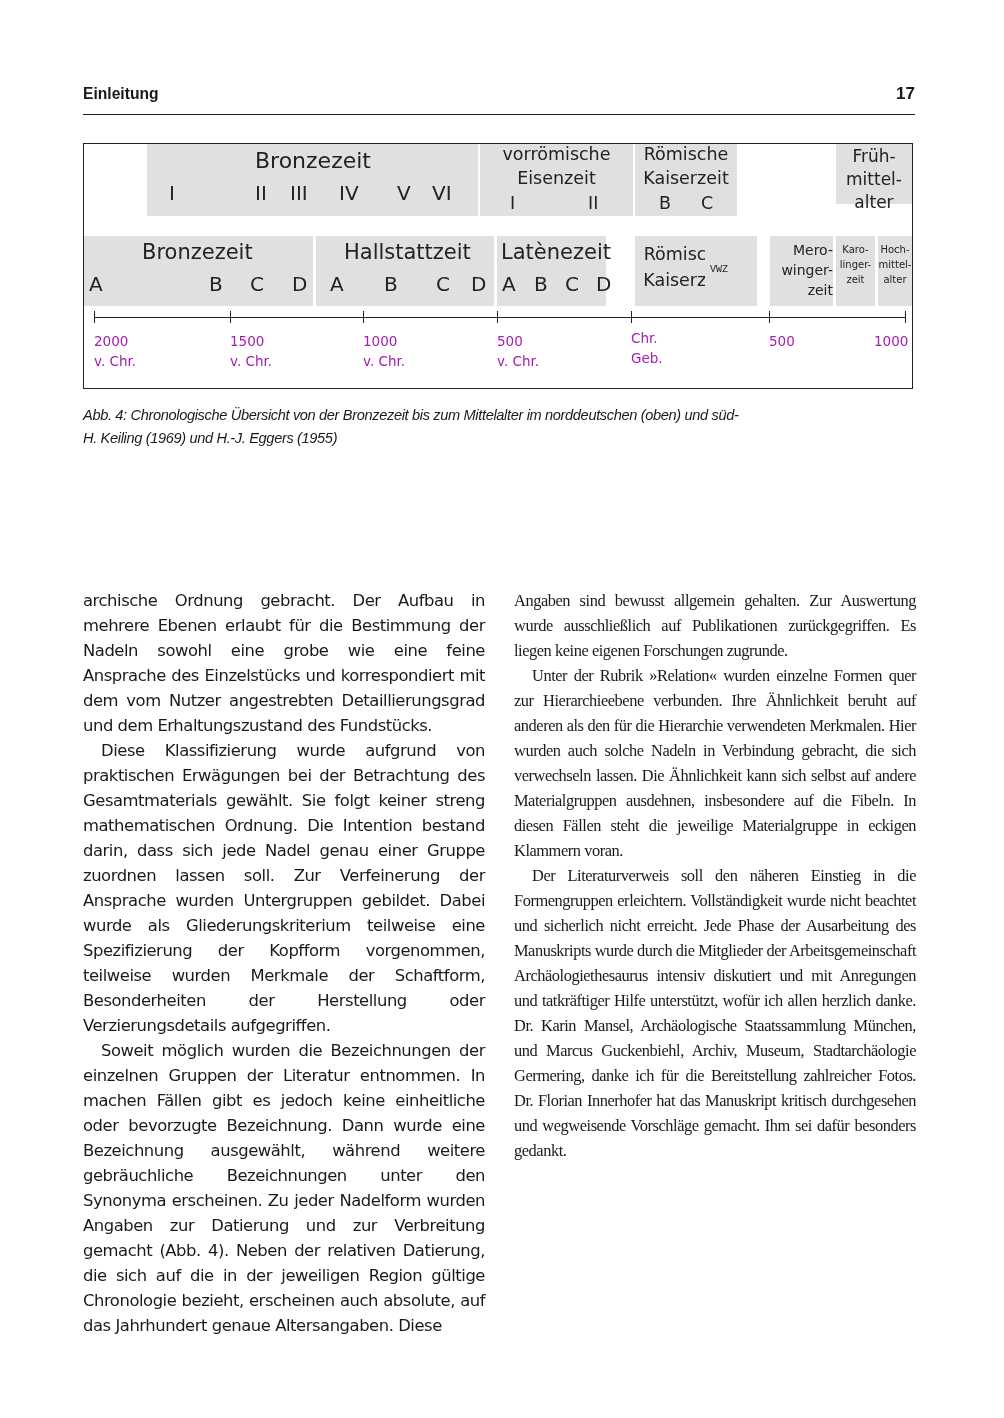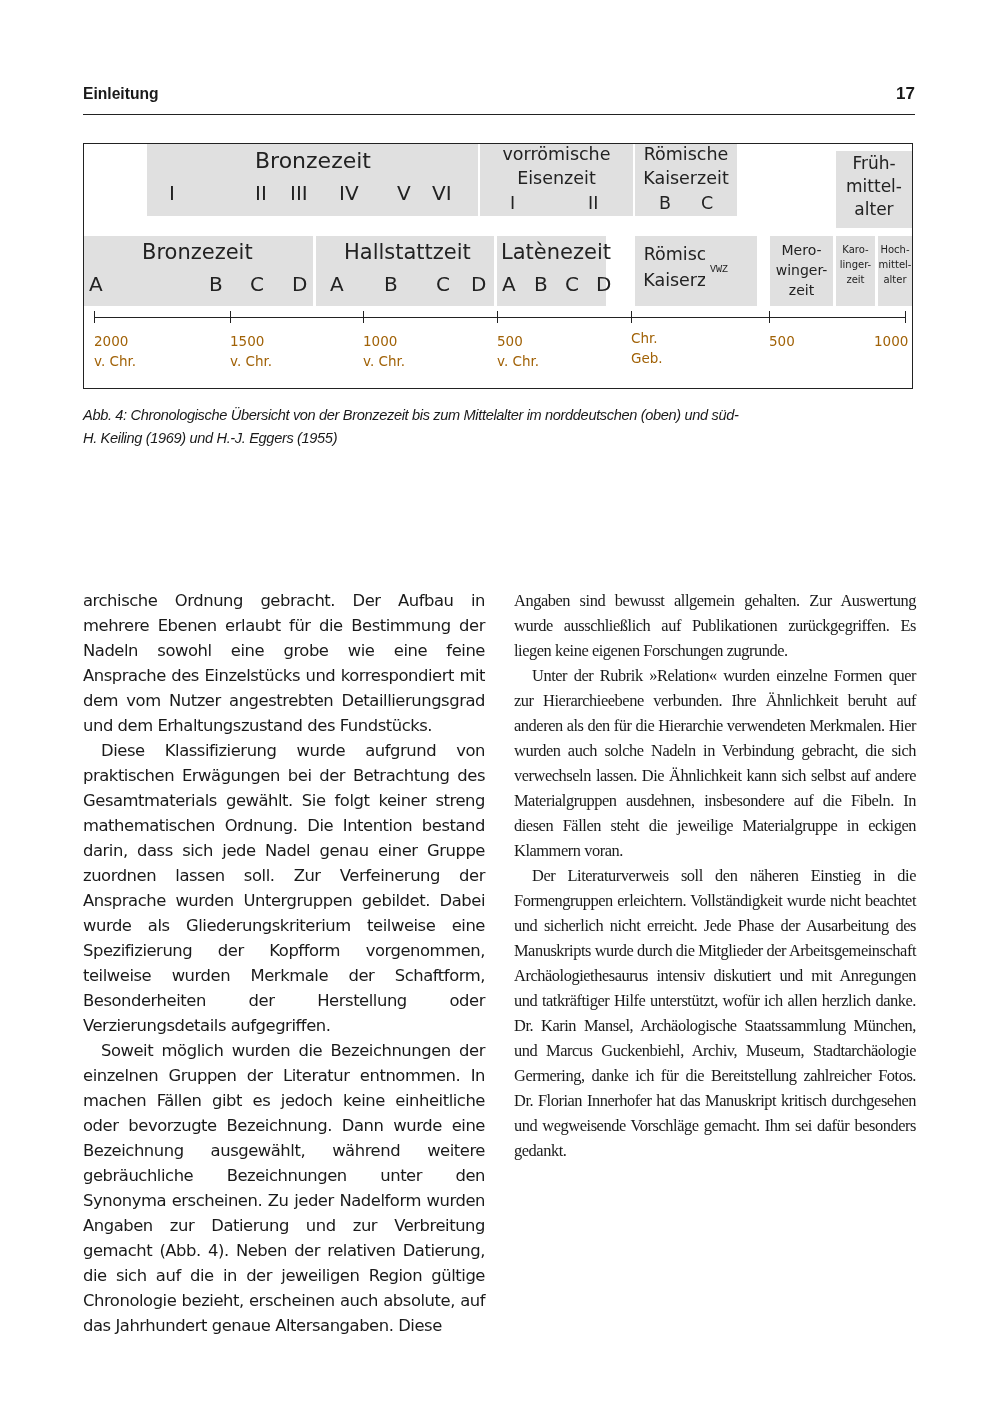--- a/index.html
+++ b/index.html
@@ -9,21 +9,21 @@
   .running-head .title { position:absolute; left:0; top:0; font-size:17px; font-weight:bold; font-family:"Liberation Sans", sans-serif; transform:scaleX(0.92); transform-origin:left; }
   .running-head .pageno { position:absolute; right:0; top:0; font-size:17px; font-weight:bold; font-family:"Liberation Sans", sans-serif; }
   .head-rule { position:absolute; left:83px; top:114px; width:832px; height:0; border-top:1.5px solid #222; }
 
   .figure { position:absolute; left:83px; top:143px; width:830px; height:246px; border:1.5px solid #222; box-sizing:border-box; }
   .blk { position:absolute; background:#e0e0e0; box-sizing:border-box; text-align:center; color:#222; line-height:1.2; }
   .lbl { position:absolute; white-space:nowrap; color:#222; }
 
   .axis { position:absolute; left:10px; top:173px; width:812px; height:0; border-top:1.6px solid #222; }
   .tick { position:absolute; top:167px; width:0; height:12px; border-left:1.6px solid #222; }
-  .ticklbl { position:absolute; top:187px; font-size:13.5px; line-height:20px; white-space:pre; color:#a16207; }
+  .ticklbl { position:absolute; top:187px; font-size:13.5px; line-height:20px; white-space:pre; color:#a21caf; }
 
   .caption { position:absolute; left:83px; top:404px; width:840px; font-size:14.6px; line-height:23px; font-style:italic; color:#1a1a1a; letter-spacing:-0.35px; font-family:"Liberation Sans", sans-serif; }
 
   .col { position:absolute; top:588px; width:402px; font-size:16.4px; line-height:25px; text-align:justify; color:#1a1a1a; font-family:"DejaVu Sans", sans-serif; letter-spacing:-0.45px; }
   .col p { margin:0; }
   .col p.indent { text-indent:18px; }
   .col-left { left:83px; }
   .col-right { left:514px;font-family:Liberation Serif, serif; }
 </style>
 </head>
@@ -55,21 +55,21 @@
   </div>
 
   <div class="blk" style="left:551px; top:0; width:102px; height:72px;">
     <span class="lbl" style="left:0; width:102px; top:0px; font-size:17.5px;">Römische</span>
     <span class="lbl" style="left:0; width:102px; top:24px; font-size:17.5px;">Kaiserzeit</span>
     <span class="lbl" style="left:24px; top:49px; font-size:17.5px;">B</span>
     <span class="lbl" style="left:66px; top:49px; font-size:17.5px;">C</span>
   </div>
 
 
-  <div class="blk" style="left:752px; top:7px; width:76px; height:77px;padding-left:48px;">
+  <div class="blk" style="left:752px; top:0; width:76px; height:60px;padding-left:48px;">
     <span class="lbl" style="left:0; width:76px; top:2px; font-size:17px;">Früh-</span>
     <span class="lbl" style="left:0; width:76px; top:25px; font-size:17px;">mittel-</span>
     <span class="lbl" style="left:0; width:76px; top:48px; font-size:17px;">alter</span>
   </div>
 
   <div class="blk" style="left:0; top:92px; width:229px; height:70px;">
     <span class="lbl" style="left:58px; top:4px; font-size:21px;">Bronzezeit</span>
     <span class="lbl" style="left:5px; top:36px; font-size:20px;">A</span>
     <span class="lbl" style="left:125px; top:36px; font-size:20px;">B</span>
     <span class="lbl" style="left:166px; top:36px; font-size:20px;">C</span>
@@ -94,21 +94,21 @@
 
   <div class="blk" style="left:551px; top:92px; width:102px; height:70px;">
     <span class="lbl" style="left:0; width:102px; top:8px; font-size:17.5px;">Römische</span>
     <span class="lbl" style="left:0; width:102px; top:34px; font-size:17.5px;">Kaiserzeit</span>
   </div>
 
   <div class="blk" style="left:621px; top:92px; width:52px; height:70px;font-family:Liberation Mono, monospace;">
     <span class="lbl" style="left:0; width:28px; top:28px; font-size:10px;">VWZ</span>
   </div>
 
-  <div class="blk" style="left:686px; top:92px; width:63px; height:70px;">
+  <div class="blk" style="left:686px; top:92px; width:63px; height:70px;text-align:right;">
     <span class="lbl" style="left:0; width:63px; top:6px; font-size:14px;">Mero-</span>
     <span class="lbl" style="left:0; width:63px; top:26px; font-size:14px;">winger-</span>
     <span class="lbl" style="left:0; width:63px; top:46px; font-size:14px;">zeit</span>
   </div>
 
   <div class="blk" style="left:752px; top:92px; width:39px; height:70px;">
     <span class="lbl" style="left:0; width:39px; top:8px; font-size:10px;">Karo-</span>
     <span class="lbl" style="left:0; width:39px; top:23px; font-size:10px;">linger-</span>
     <span class="lbl" style="left:0; width:39px; top:38px; font-size:10px;">zeit</span>
   </div>

